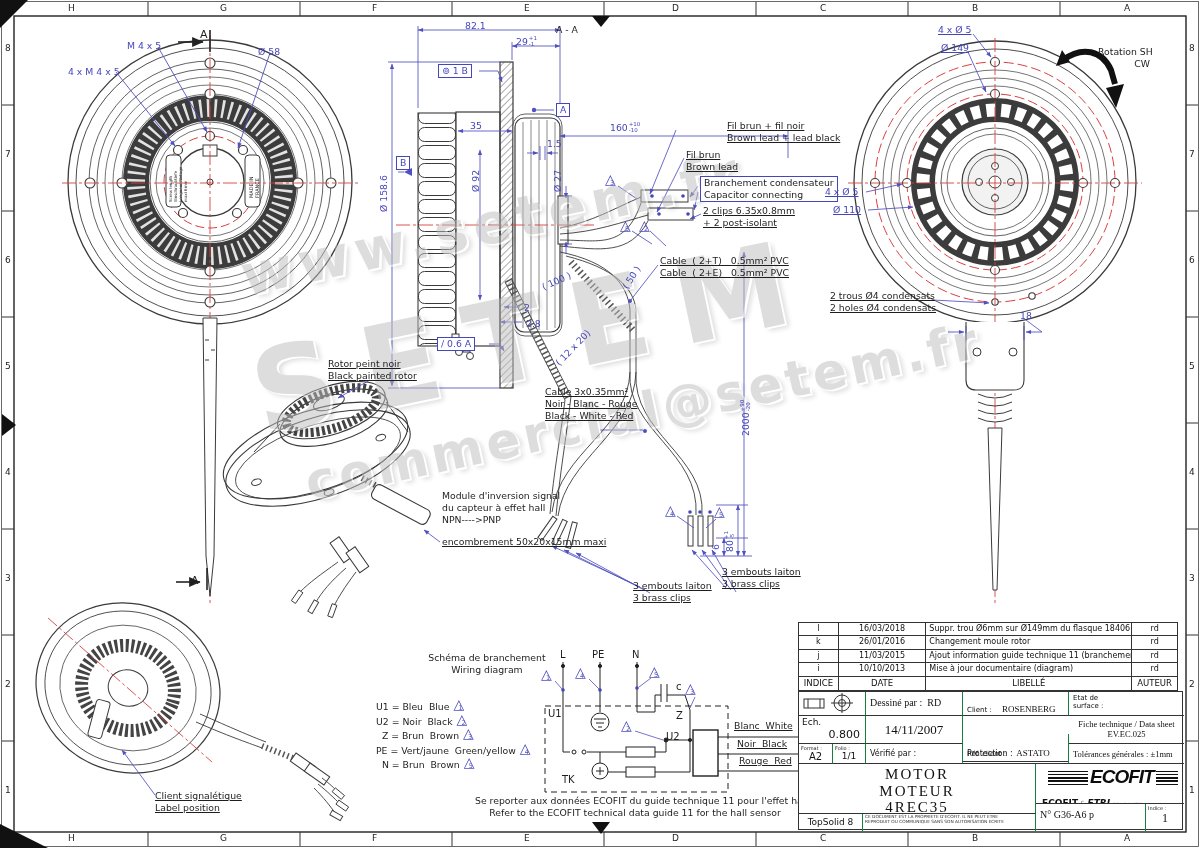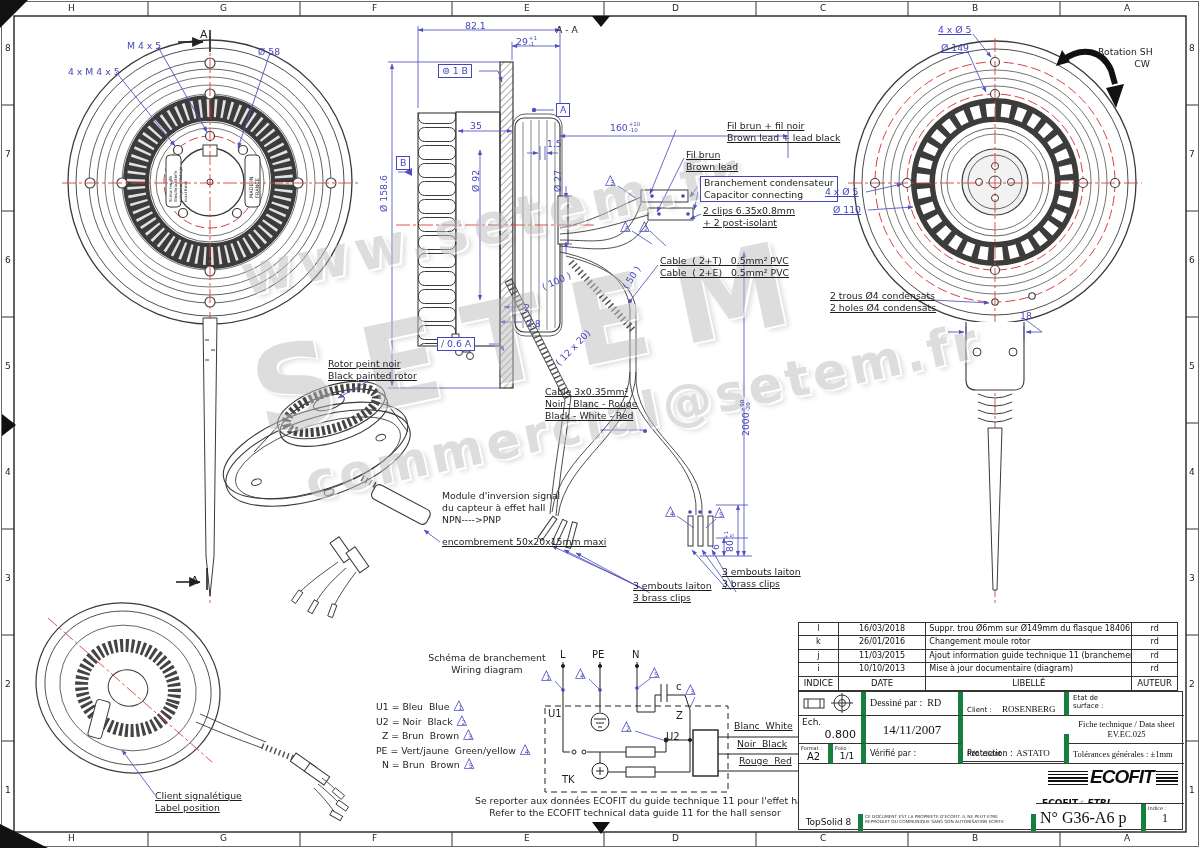--- a/index.html
+++ b/index.html
@@ -26,21 +26,21 @@
             font-size:8px;color:#111;z-index:12;background:#fff;box-sizing:border-box;}
   .revrow{display:flex;height:13.4px;border-bottom:1px solid #333;box-sizing:border-box;}
   .revrow:last-child{border-bottom:none;}
   .revrow>div{border-right:1px solid #333;box-sizing:border-box;padding:1px 3px;overflow:hidden;white-space:nowrap;}
   .revrow>div:last-child{border-right:none;}
   .rc1{width:40px;text-align:center;} .rc2{width:88px;text-align:center;} .rc3{width:207px;} .rc4{width:45px;text-align:center;}
   .revhead>div{text-align:center;font-size:8.5px;}
   
   #tblock{position:absolute;left:798px;top:691px;width:385px;height:139px;border:1px solid #333;
           box-sizing:border-box;z-index:12;background:#fff;color:#111;}
-  .tc{position:absolute;border-right:5px solid #15803d;border-bottom:1px solid #333;box-sizing:border-box;overflow:hidden;}
+  .tc{position:absolute;border-right:1px solid #15803d;border-bottom:1px solid #333;box-sizing:border-box;overflow:hidden;}
   .serif{font-family:"Liberation Serif",serif;}
   .lbl7{font-size:7px;} .lbl5{font-size:5px;color:#222;}
   .motor-lines{font-family:"Liberation Serif",serif;font-size:15px;letter-spacing:2px;text-align:center;line-height:1.1;padding-top:2px;}
   .disc{font-size:4.3px;line-height:1.15;color:#333;padding:1px 2px;}
   .logo-row{position:relative;height:22px;margin:3px 4px 0 4px;}
   .logo-sq{position:absolute;left:2px;top:2px;width:26px;height:18px;}
   .logo-stripes{position:absolute;top:4px;height:14px;background:repeating-linear-gradient(0deg,#111 0 1.4px,transparent 1.4px 3.2px);}
   .logo-word{position:absolute;left:48px;top:-1px;font-size:19px;font-weight:900;font-style:italic;
              font-family:"Liberation Sans",sans-serif;letter-spacing:-1px;color:#0c0c0c;background:#fff;padding:0 2px;}
   .logo-sub{margin:2px 0 0 6px;white-space:nowrap;}
@@ -532,37 +532,44 @@
       <div style="font-size:10px;text-align:center;">A2</div>
     </div>
     <div class="tc" style="left:34px;top:52px;width:33px;height:20px;">
       <div class="lbl5" style="padding:1px 2px 0;">Folio :</div>
       <div style="font-size:9px;text-align:center;">1/1</div>
     </div>
     <div class="tc" style="left:67px;top:52px;width:97px;height:20px;font-size:8px;padding:5px 4px;">Vérifié par :</div>
     <div class="tc" style="left:164px;top:52px;width:106px;height:20px;font-size:8px;padding:5px 4px;">Protection :</div>
     <div class="tc serif" style="left:270px;top:52px;width:115px;height:20px;font-size:8.5px;padding:5px 4px;border-right:none;">Tolérances générales : ±1mm</div>
 
+    <div class="tc" style="left:0;top:72px;width:237px;height:50px;">
+      <div class="motor-lines">
+        <div>MOTOR</div>
+        <div>MOTEUR</div>
+        <div>4REC35</div>
+      </div>
+    </div>
     <div class="tc" style="left:0;top:122px;width:64px;height:17px;font-size:9px;text-align:center;padding-top:3px;border-bottom:none;">TopSolid 8</div>
     <div class="tc disc" style="left:64px;top:122px;width:173px;height:17px;border-bottom:none;">
       <div>CE DOCUMENT EST LA PROPRIETE D'ECOFIT. IL NE PEUT ETRE</div>
       <div>REPRODUIT OU COMMUNIQUE SANS SON AUTORISATION ECRITE</div>
     </div>
     <div class="tc" style="left:237px;top:72px;width:148px;height:40px;border-right:none;">
       <div class="logo-row">
         <div class="logo-sq"></div>
         <div class="logo-stripes" style="left:32px;width:18px;"></div>
         <div class="logo-stripes" style="right:2px;width:130px;z-index:0;"></div>
         <div class="logo-word" style="z-index:1;">ECOFIT</div>
       </div>
       <div class="logo-sub">
         <span class="sb1">ECOFIT</span><span class="sbamp">&amp;</span><span class="sb2">ETRI</span><span class="sb3">PRODUCTS</span>
       </div>
     </div>
-    <div class="tc serif" style="left:237px;top:112px;width:110px;height:27px;font-size:16px;padding:5px 4px;border-bottom:none;">N° G36-A6 p</div>
+    <div class="tc serif" style="left:237px;top:112px;width:110px;height:27px;font-size:10px;padding:5px 4px;border-bottom:none;">N° G36-A6 p</div>
     <div class="tc" style="left:347px;top:112px;width:38px;height:27px;border-right:none;border-bottom:none;">
       <div class="lbl5" style="padding:1px 2px 0;">Indice :</div>
       <div class="serif" style="font-size:12px;text-align:center;">1</div>
     </div>
   </div>
 
   <div id="wm-layer">
       <div class="wm" style="left: 235px; top: 245px; font-size: 56px; letter-spacing: 6px; transform: rotate(-12deg); transform-origin: left top;">www.setem.fr</div>
       <div class="wm" style="left: 240px; top: 330px; font-size: 115px; letter-spacing: 28px; transform: rotate(-12deg); transform-origin: left top;">SETEM</div>
       <div class="wm" style="left: 300px; top: 455px; font-size: 50px; letter-spacing: 4px; transform: rotate(-12deg); transform-origin: left top;">commercial@setem.fr</div>

